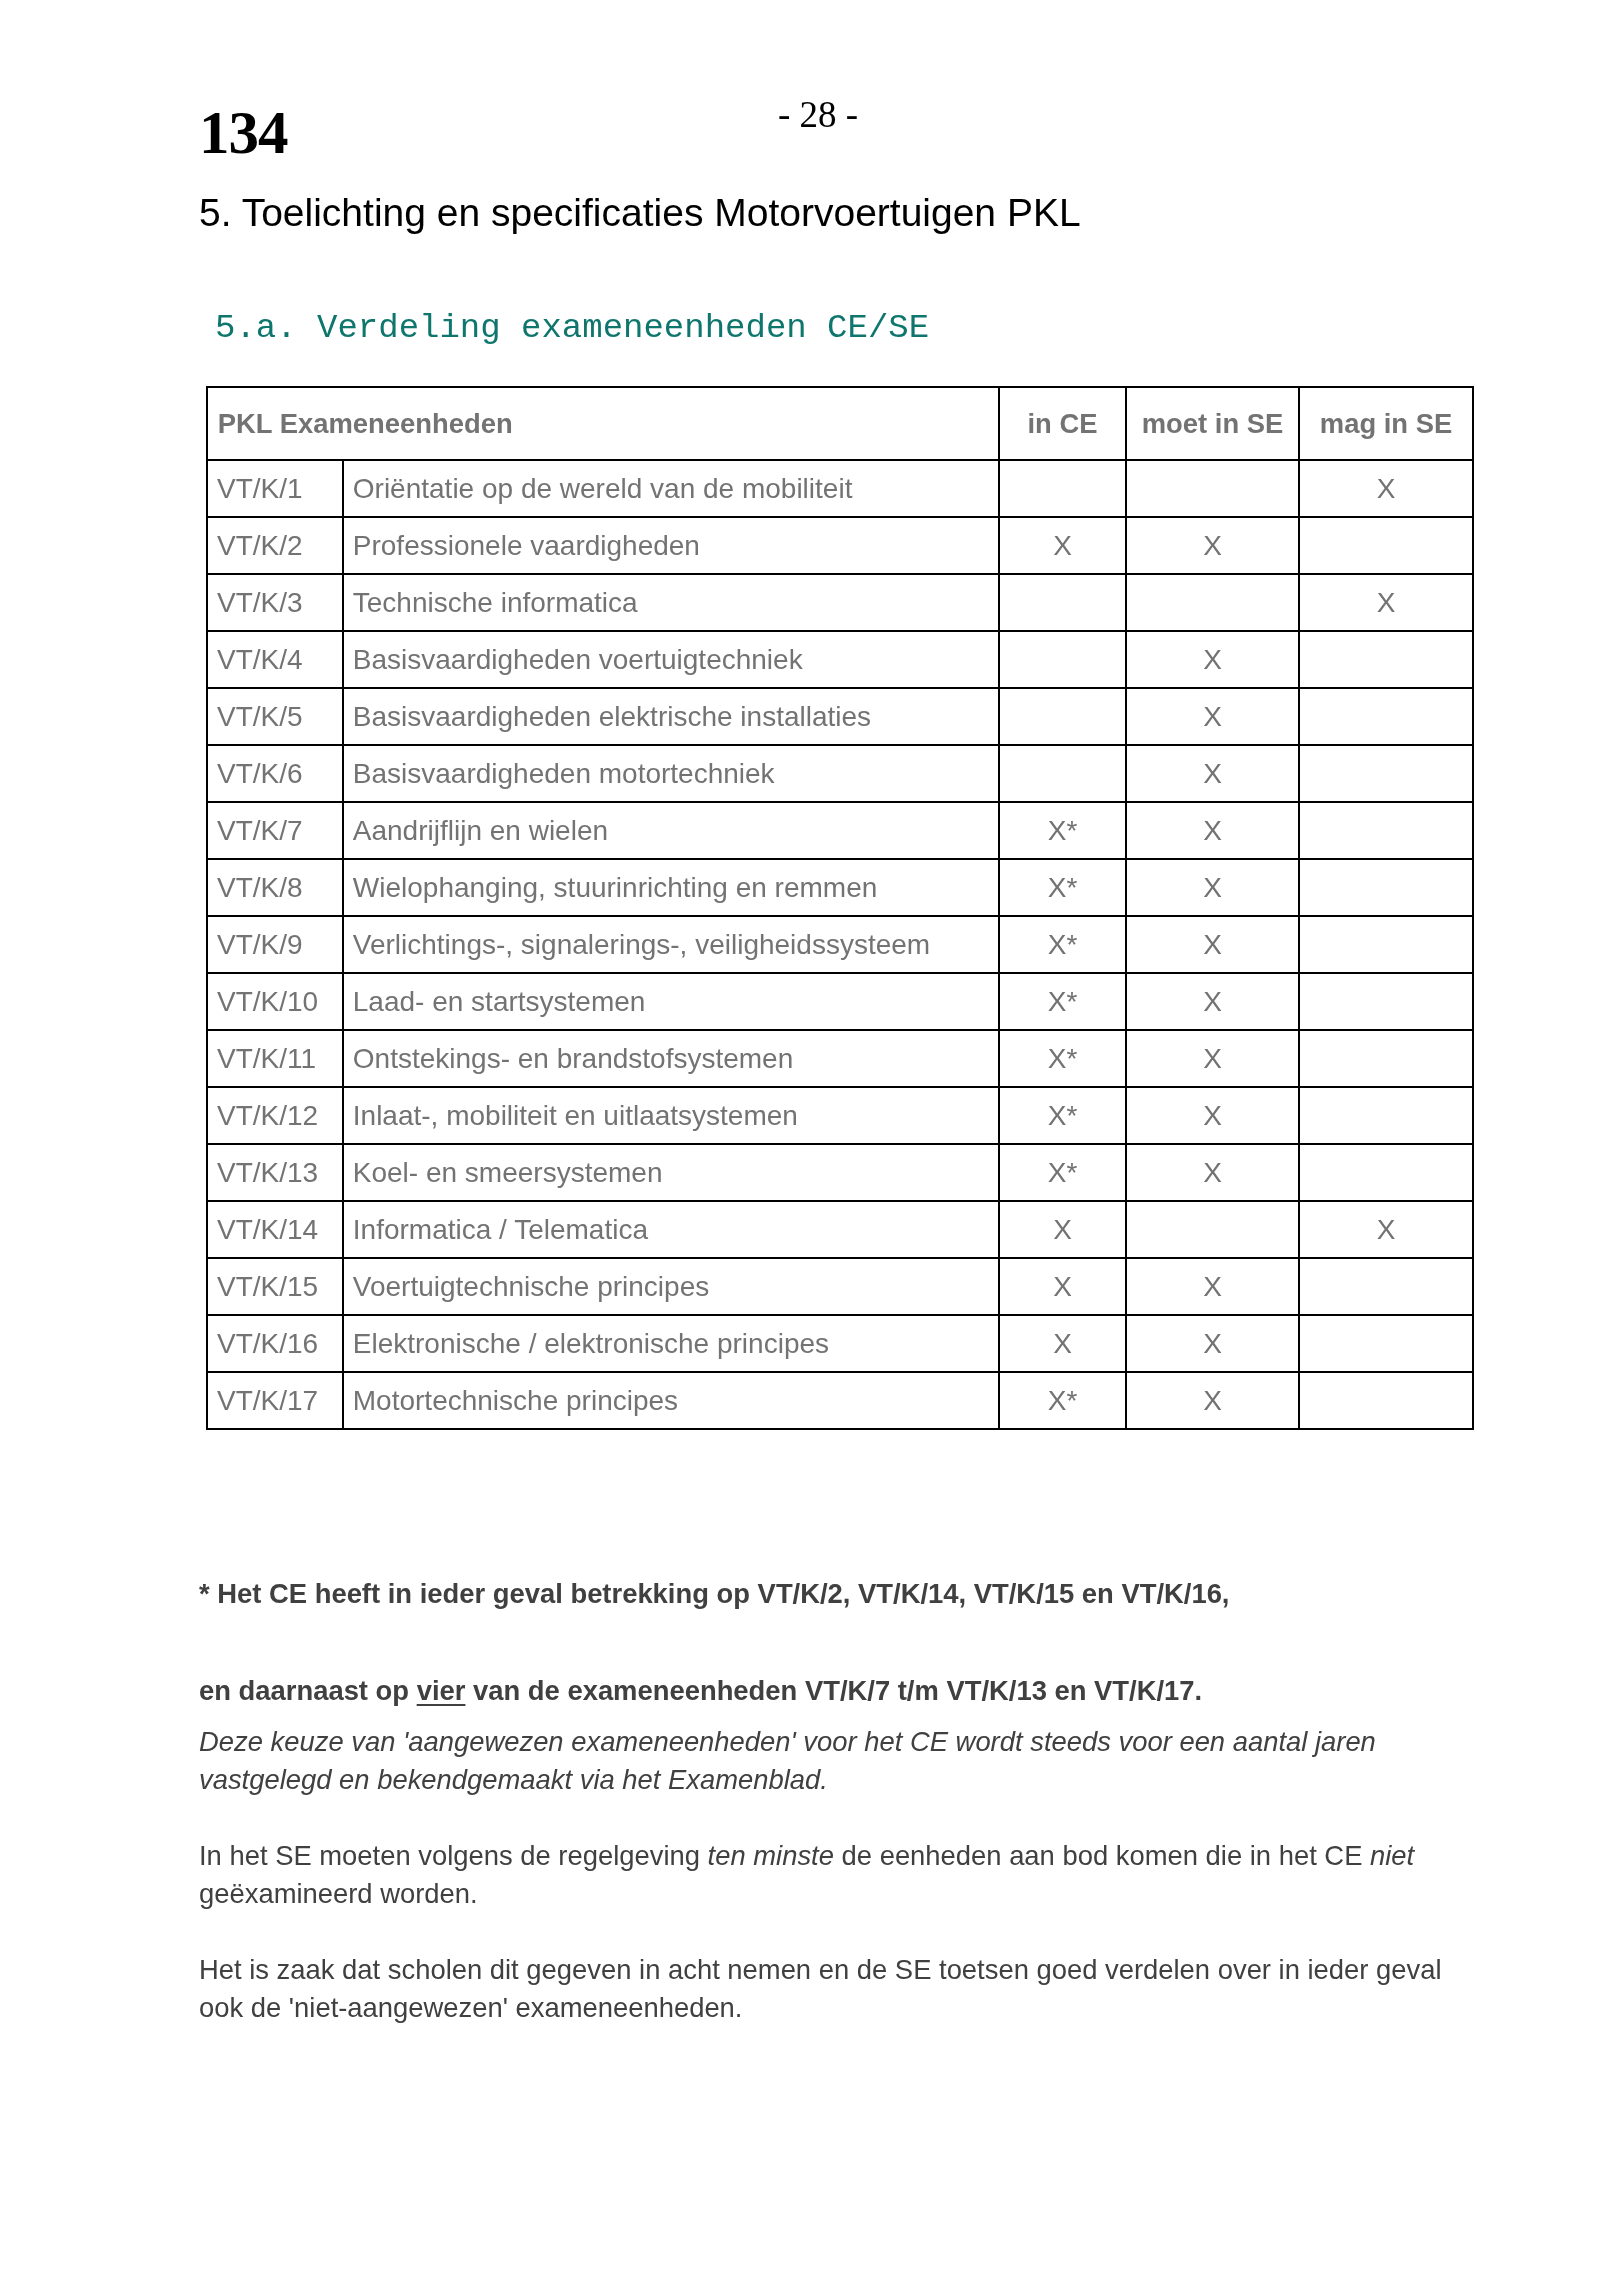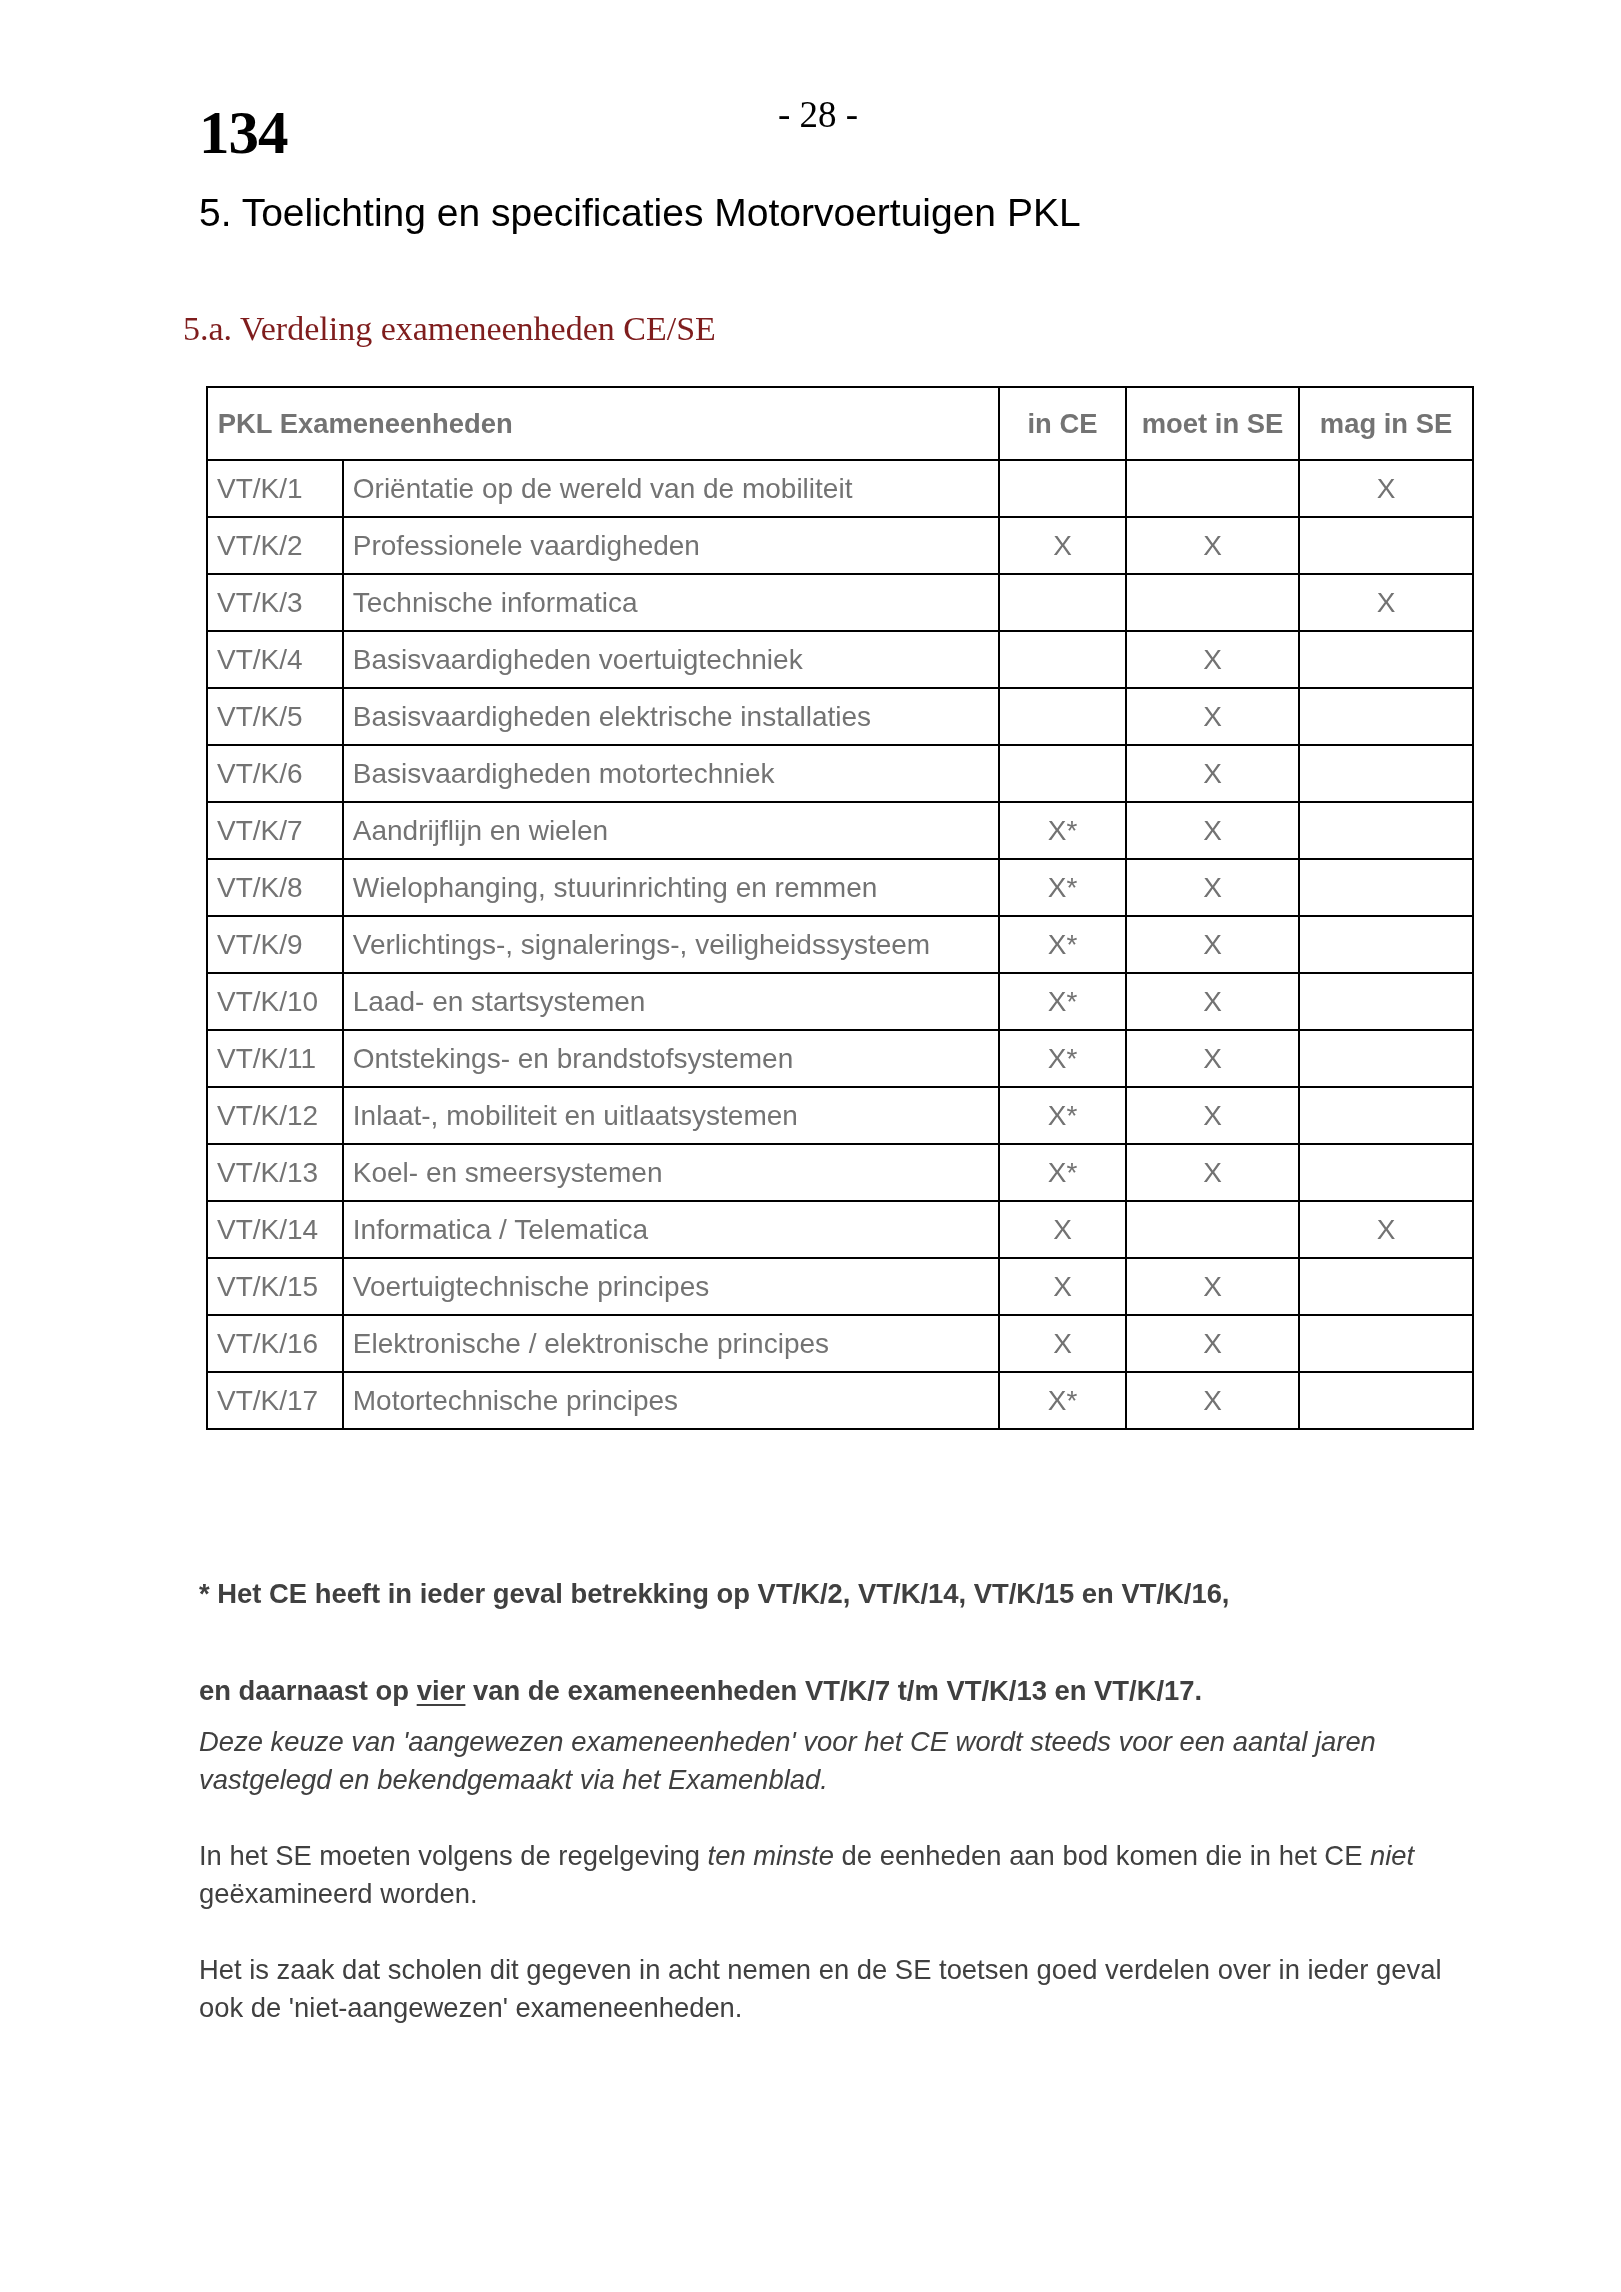--- a/index.html
+++ b/index.html
@@ -15,23 +15,23 @@
       font-family: "Liberation Serif", serif;
       font-size: 37px; line-height: 1;
     }
     .h1 {
       left: 199px; top: 192px;
       font-family: "Liberation Sans", sans-serif;
       font-size: 39px; line-height: 1.1; color: #000000;
       white-space: nowrap;
     }
     .h2 {
-      left: 183px; top: 310px;
-      font-family: Liberation Serif, serif;
-      font-size: 34px; line-height: 1.1; color: #7f1d1d;
+      left: 215px; top: 310px;
+      font-family: Liberation Mono, monospace;
+      font-size: 34px; line-height: 1.1; color: #0f766e;
       white-space: nowrap;
     }
     table.units {
       position: absolute; left: 206px; top: 386px;
       width: 1267px;
       border-collapse: collapse;
       font-family: "Liberation Sans", sans-serif;
       font-size: 28px; color: #737373;
       table-layout: fixed;
     }

